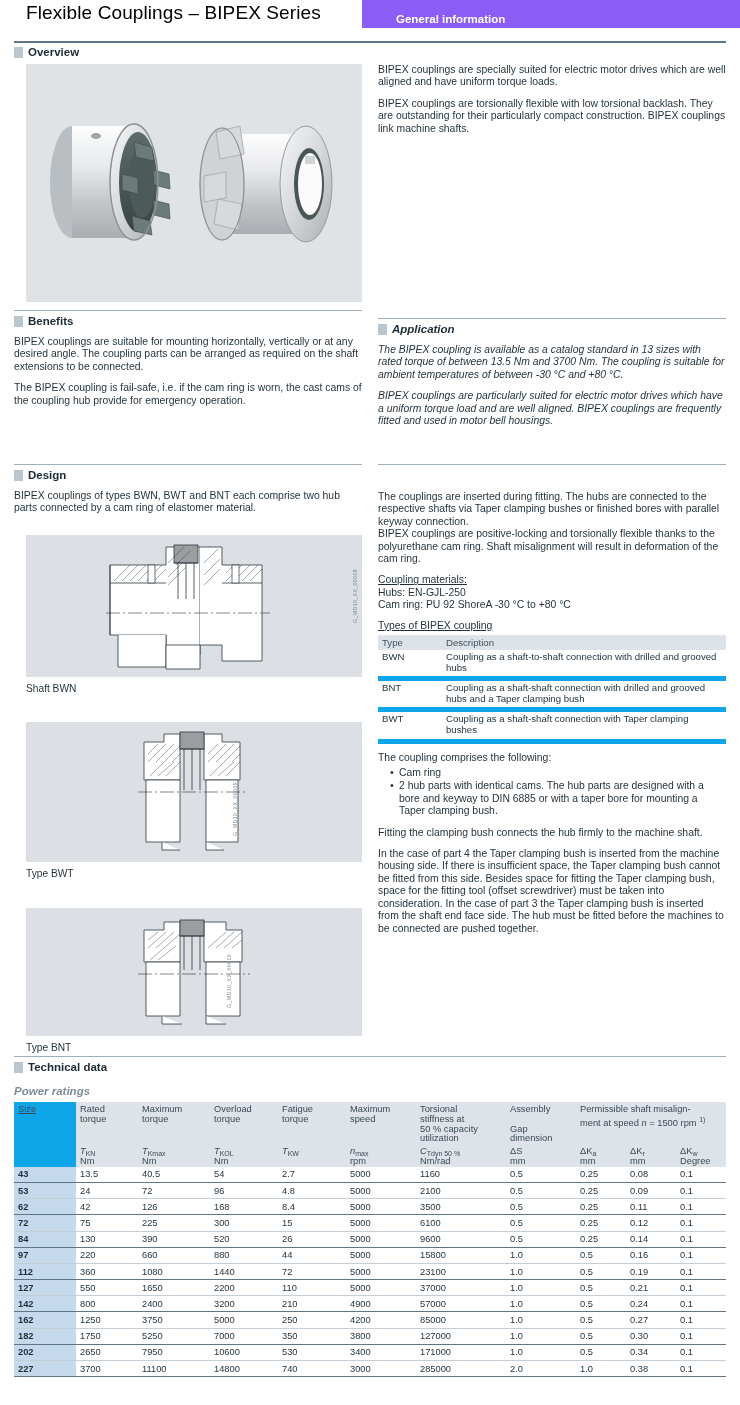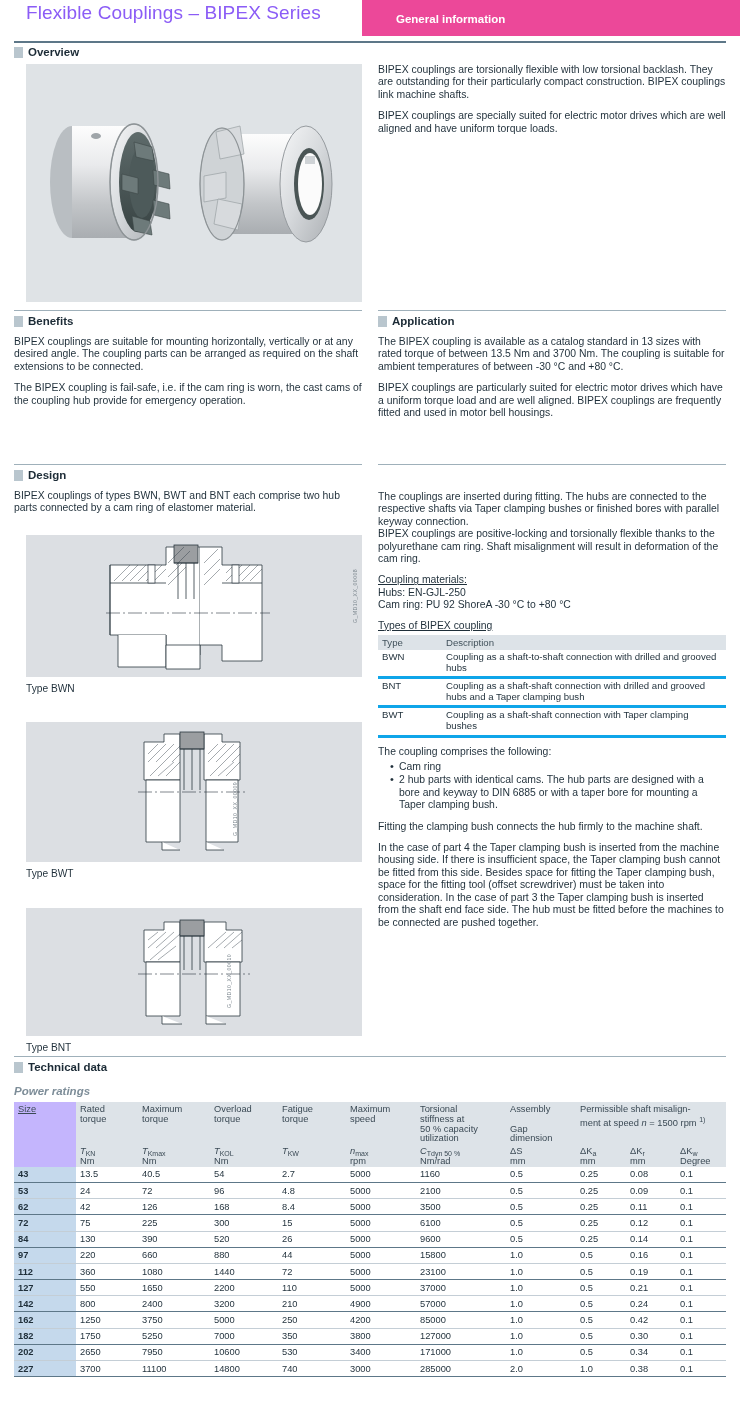--- a/index.html
+++ b/index.html
@@ -11,26 +11,26 @@
     color: #1c2b36;
     position: relative;
     overflow: hidden;
   }
   .page { position: relative; width:740px; height:1405px; padding: 0; }
 
   
   .topbar { position:relative; height:44px; }
   .doc-title {
     position:absolute; left:26px; top:2px;
-    font-size:19px; font-weight:400; color:#8b5cf6;
+    font-size:19px; font-weight:400; color:#000000;
     letter-spacing:.1px; white-space:nowrap;
   }
   .section-flag {
-    position:absolute; left:362px; top:0px; width:378px; height:36px;
-    background:#ec4899;
+    position:absolute; left:362px; top:0px; width:378px; height:28px;
+    background:#8b5cf6;
   }
   .section-flag span {
     position:absolute; left:34px; top:13px;
     color:#ffffff; font-size:11.5px; font-weight:bold;
   }
   .rule-top {
     position:absolute; left:14px; top:41px; width:712px; height:2px;
     background:#5d7788;
   }
 
@@ -71,21 +71,21 @@
   }
 
   
   table.types { border-collapse:collapse; width:100%; font-size:9.6px; }
   table.types th {
     background:#dde3e8; color:#42525c; font-weight:400; text-align:left;
     padding:2px 4px 2px 4px; font-size:9.6px;
   }
   table.types td {
     padding:2px 4px 3px 4px; vertical-align:top;
-    border-bottom:3px solid #0ea5e9; line-height:10.6px; color:#1f2f3a;
+    border-bottom:5px solid #0ea5e9; line-height:10.6px; color:#1f2f3a;
   }
   table.types td.tcode { width:64px; }
   table.types tr:first-child td { border-top:none; }
 
   .ulink { text-decoration:underline; }
 
   ul.bul { margin:0 0 9px 0; padding:0 0 0 12px; list-style:none; }
   ul.bul li {
     font-size:10.4px; line-height:12.4px; position:relative;
     padding-left:9px; margin-bottom:1px; color:#1f2f3a;
@@ -97,21 +97,21 @@
   
   .power-ratings {
     font-size:11.5px; font-style:italic; font-weight:bold; color:#7d8d98;
   }
   table.tech { border-collapse:collapse; width:712px; font-size:9.3px; }
   table.tech th {
     background:#dde3e8; font-weight:400; text-align:left;
     vertical-align:top; color:#3b4a55; padding:3px 4px 0 4px;
     line-height:9.8px;
   }
-  table.tech th.sizecol { background:#c4b5fd;text-decoration:underline; }
+  table.tech th.sizecol { background:#0ea5e9;text-decoration:underline; }
   table.tech td {
     padding:2.6px 4px; color:#1f2f3a; border-bottom:1px solid #c4ced6;
   }
   table.tech td.size { background:#c5d9ec; font-weight:bold; }
   table.tech tr.band td { border-bottom:1px solid #5d7788; }
   .sym { font-style:italic; }
   .sub { font-size:7px; vertical-align:baseline; position:relative; top:1.5px; font-style:normal; }
   .sup { font-size:7px; vertical-align:super; }
 </style>
 </head>
@@ -180,32 +180,32 @@
       <g fill="#d7dadd" stroke="#9aa0a4" stroke-width="0.7">
         <path d="M190 68 l24 -6 l4 28 l-24 5 z"></path>
         <path d="M178 112 l22 -4 l0 26 l-22 4 z"></path>
         <path d="M188 160 l24 6 l4 -26 l-24 -5 z"></path>
       </g>
       <ellipse cx="196" cy="120" rx="22" ry="56" fill="none" stroke="#8d9396" stroke-width="1.2"></ellipse>
     </svg>
   </div>
 
   <div class="col-right" style="top:64px;">
+    <p class="body">BIPEX couplings are specially suited for electric motor drives which are well aligned and have uniform torque loads.</p>
     <p class="body">BIPEX couplings are torsionally flexible with low torsional backlash. They are outstanding for their particularly compact construction. BIPEX couplings link machine shafts.</p>
-    <p class="body">BIPEX couplings are specially suited for electric motor drives which are well aligned and have uniform torque loads.</p>
   </div>
 
   <div class="col-left" style="top:310px;">
     <div class="hr-thin" style="margin-bottom:4px;"></div>
     <div class="subhead" style="margin-bottom:9px;">Benefits</div>
     <p class="body">BIPEX couplings are suitable for mounting horizontally, vertically or at any desired angle. The coupling parts can be arranged as required on the shaft extensions to be connected.</p>
     <p class="body">The BIPEX coupling is fail-safe, i.e. if the cam ring is worn, the cast cams of the coupling hub provide for emergency operation.</p>
   </div>
 
-  <div class="col-right" style="top:310px;">
+  <div class="col-right" style="top:318px;font-style:italic;">
     <div class="hr-thin" style="margin-bottom:4px;"></div>
     <div class="subhead" style="margin-bottom:9px;">Application</div>
     <p class="body">The BIPEX coupling is available as a catalog standard in 13 sizes with rated torque of between 13.5 Nm and 3700 Nm. The coupling is suitable for ambient temperatures of between -30 °C and +80 °C.</p>
     <p class="body">BIPEX couplings are particularly suited for electric motor drives which have a uniform torque load and are well aligned. BIPEX couplings are frequently fitted and used in motor bell housings.</p>
   </div>
 
   <div class="col-left" style="top:464px;">
     <div class="hr-thin" style="margin-bottom:4px;"></div>
     <div class="subhead" style="margin-bottom:9px;">Design</div>
     <p class="body">BIPEX couplings of types BWN, BWT and BNT each comprise two hub parts connected by a cam ring of elastomer material.</p>
@@ -239,21 +239,21 @@
 
       <g stroke="#2b3740" stroke-width="0.7" fill="#ffffff">
         <rect x="122" y="30" width="7" height="18"></rect>
         <rect x="206" y="30" width="7" height="18"></rect>
       </g>
 
       <path d="M80 78 L244 78" stroke="#2b3740" stroke-width="0.6" stroke-dasharray="14 3 2 3"></path>
     </svg>
     <div class="wm" style="right:4px; top:34px;">G_MD10_XX_00008</div>
   </div>
-  <div class="drawlabel" style="left:26px; top:683px;">Type BWN</div>
+  <div class="drawlabel" style="left:26px; top:683px;">Shaft BWN</div>
 
   <div class="drawbox" style="left:26px; top:722px; width:336px; height:140px;">
     <svg width="336" height="140" viewBox="0 0 336 140">
       <rect x="0" y="0" width="336" height="140" fill="#dcdfe3"></rect>
       <g stroke="#2b3740" stroke-width="0.8" fill="#ffffff">
         <path d="M118 20 L138 20 L138 12 L154 12 L154 58 L118 58 Z"></path>
         <path d="M178 12 L196 12 L196 20 L214 20 L214 58 L178 58 Z"></path>
         <path d="M120 58 L120 120 L154 120 L154 58 Z"></path>
         <path d="M180 58 L180 120 L212 120 L212 58 Z"></path>
         <path d="M136 120 L136 128 L154 128 M180 120 L180 128 L198 128"></path>
@@ -510,21 +510,21 @@
         <tr>
           <td class="size">162</td>
           <td>1250</td>
           <td>3750</td>
           <td>5000</td>
           <td>250</td>
           <td>4200</td>
           <td>85000</td>
           <td>1.0</td>
           <td>0.5</td>
-          <td>0.42</td>
+          <td>0.27</td>
           <td>0.1</td>
         </tr>
         <tr class="band">
           <td class="size">182</td>
           <td>1750</td>
           <td>5250</td>
           <td>7000</td>
           <td>350</td>
           <td>3800</td>
           <td>127000</td>

